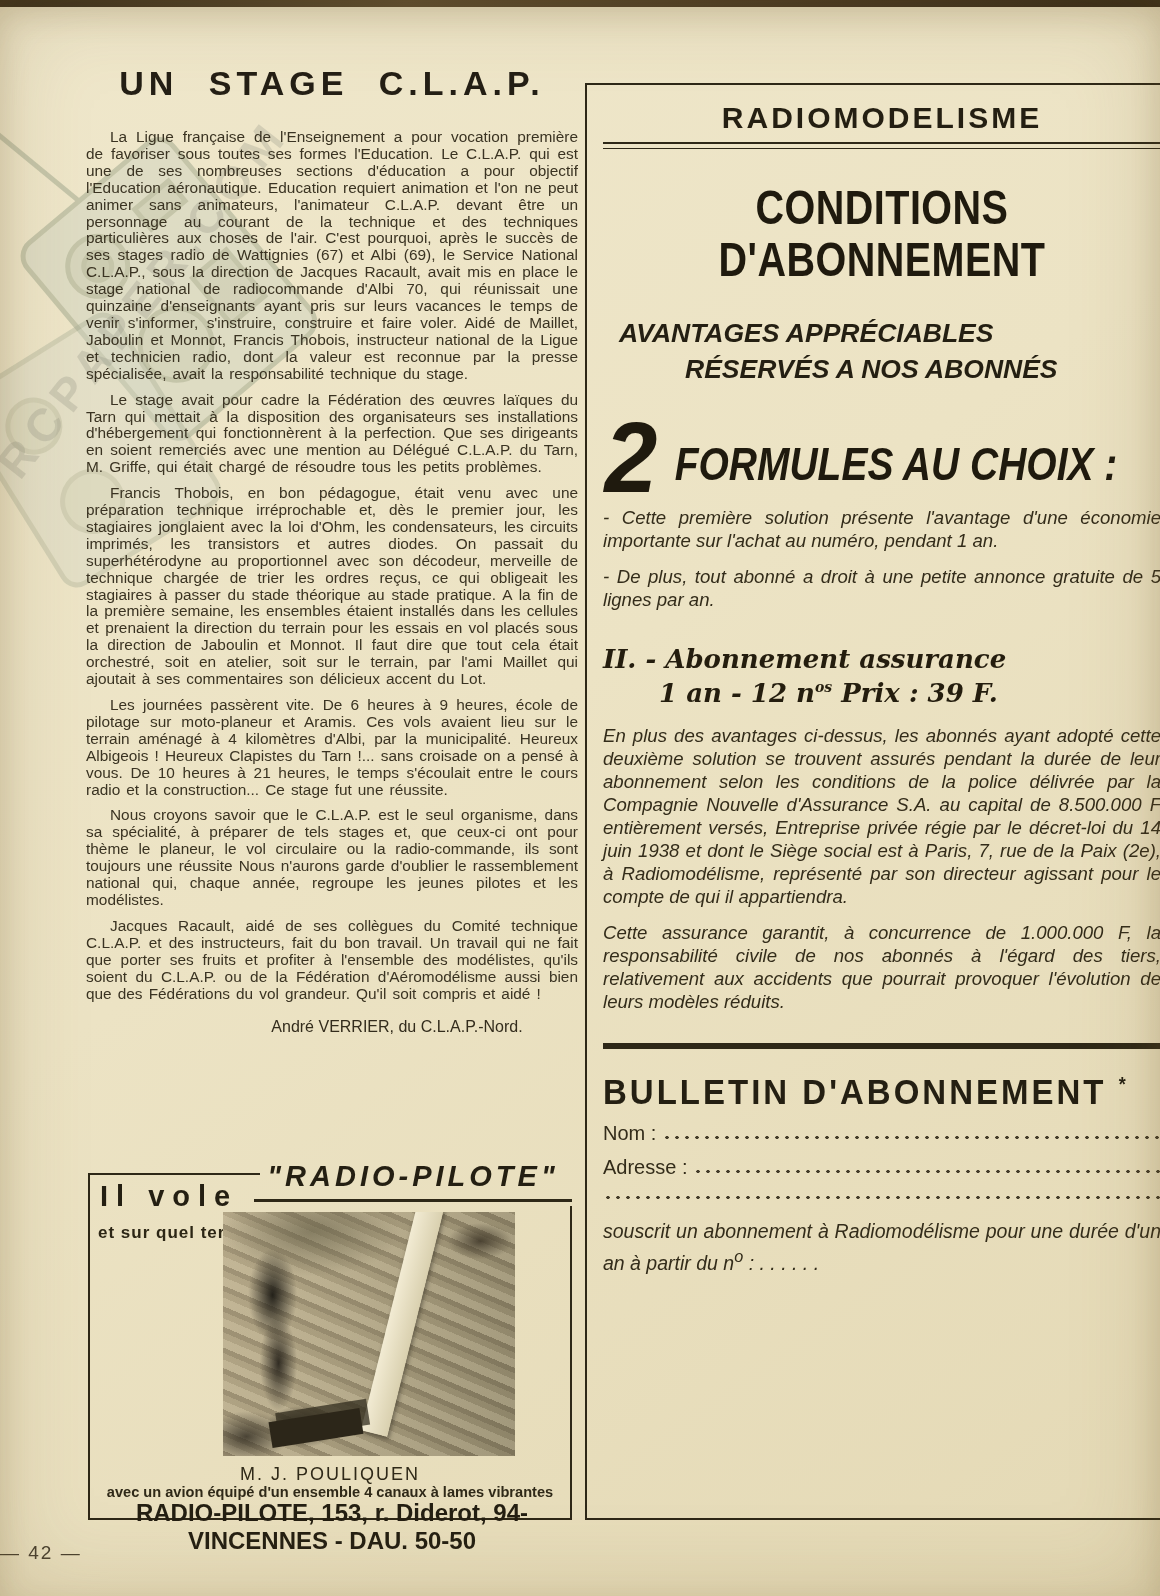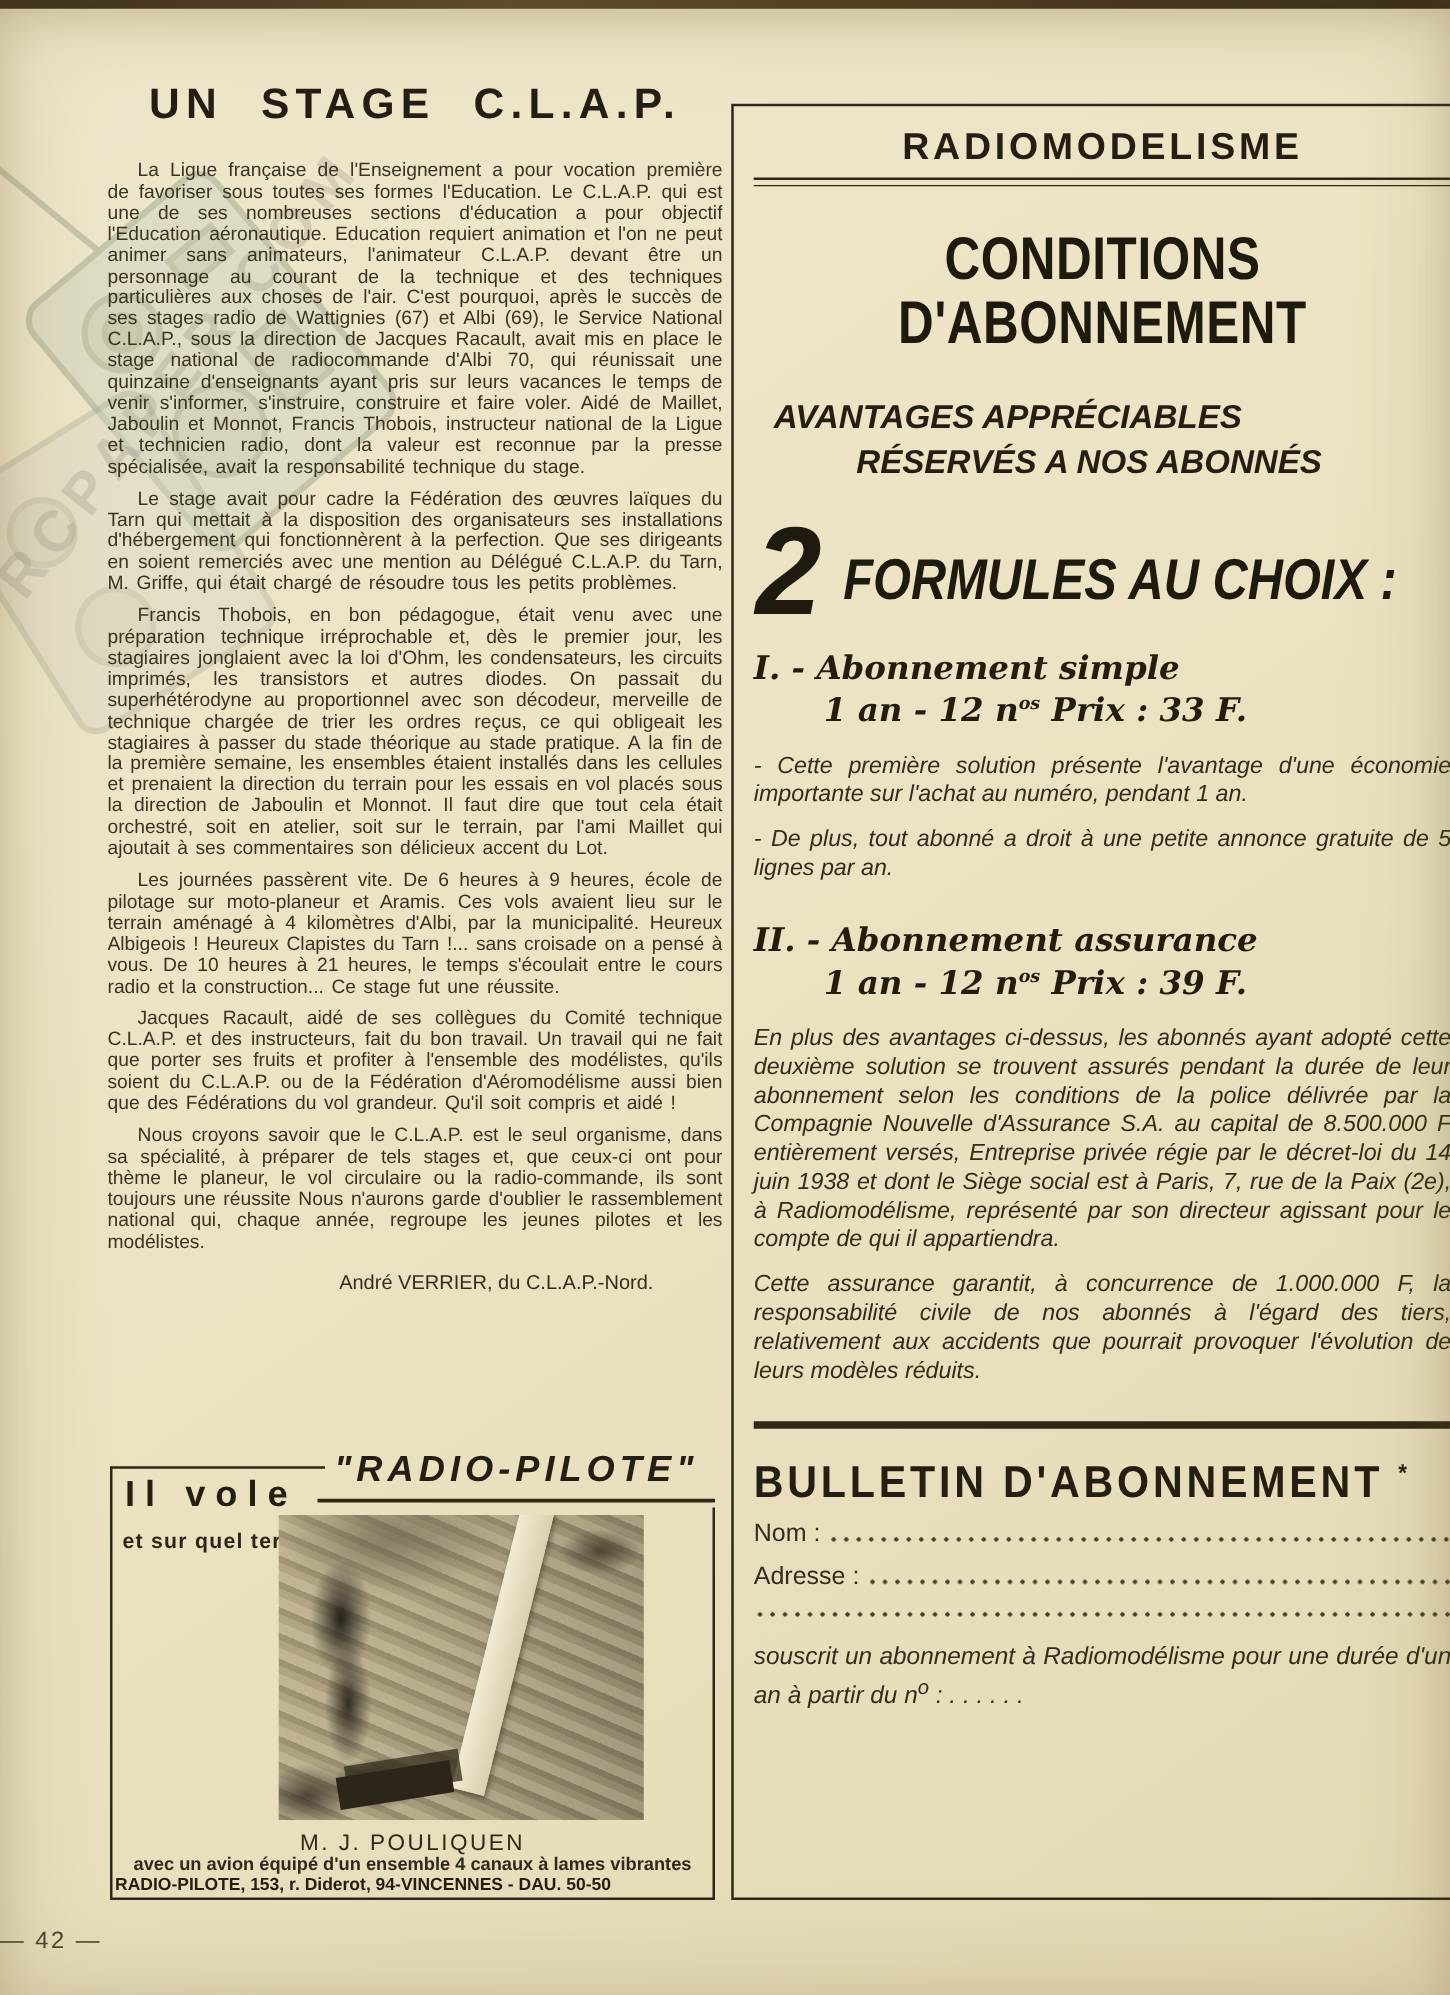--- a/index.html
+++ b/index.html
@@ -50,21 +50,21 @@
       linear-gradient(105deg,#bcae8e 0%,#ab9f80 45%,#8a8166 100%);}
   .wing{position:absolute;left:57%;top:-4%;width:27px;height:235px;
     background:linear-gradient(90deg,#f2ebd3,#d9d0af);transform:rotate(14deg);
     box-shadow:2px 2px 4px rgba(40,35,25,.5);}
   .case{position:absolute;left:16%;bottom:6%;width:92px;height:26px;background:#2c2619;
     transform:rotate(-9deg);box-shadow:8px -8px 0 rgba(50,44,30,.75);}
   .ad .cap1{position:absolute;left:0;right:0;top:304px;text-align:center;font-size:18px;
     letter-spacing:2px;color:#2f2918;}
   .ad .cap2{position:absolute;left:6px;right:6px;top:324px;text-align:center;font-size:14.6px;
     font-weight:bold;color:#2f2918;}
-  .ad .cap3{position:absolute;left:4px;right:0;top:339px;text-align:left;font-size:14px;
+  .ad .cap3{position:absolute;left:4px;right:0;top:339px;text-align:center;font-size:24px;
     font-weight:bold;color:#241f12;}
 
   
   .subbox{position:absolute;left:585px;top:83px;width:594px;height:1437px;border:2px solid #2e2817;
     box-sizing:border-box;padding:12px 16px 0;overflow:hidden;}
   .masthead{text-align:center;font-size:30px;font-weight:bold;letter-spacing:3px;color:#241f12;margin-top:4px;}
   .dbl-rule{height:4px;border-top:2px solid #2e2817;border-bottom:1px solid #2e2817;margin-top:7px;}
   .cond{margin-top:38px;text-align:center;font-size:43px;font-weight:bold;line-height:1.08;
     color:#1f1a0e;transform:scale(.92,1.12);letter-spacing:0.5px;}
   .tagline{margin-top:36px;font-style:italic;font-weight:bold;font-size:26.5px;line-height:1.35;color:#241f12;margin-left:16px;}
@@ -116,22 +116,22 @@
     </g>
   </svg>
   <div class="wm wm-text">RCPAPER.COM</div>
 
   <div class="article">
     <h1>UN STAGE C.L.A.P.</h1>
     <p>La Ligue française de l'Enseignement a pour vocation première de favoriser sous toutes ses formes l'Education. Le C.L.A.P. qui est une de ses nombreuses sections d'éducation a pour objectif l'Education aéronautique. Education requiert animation et l'on ne peut animer sans animateurs, l'animateur C.L.A.P. devant être un personnage au courant de la technique et des techniques particulières aux choses de l'air. C'est pourquoi, après le succès de ses stages radio de Wattignies (67) et Albi (69), le Service National C.L.A.P., sous la direction de Jacques Racault, avait mis en place le stage national de radiocommande d'Albi 70, qui réunissait une quinzaine d'enseignants ayant pris sur leurs vacances le temps de venir s'informer, s'instruire, construire et faire voler. Aidé de Maillet, Jaboulin et Monnot, Francis Thobois, instructeur national de la Ligue et technicien radio, dont la valeur est reconnue par la presse spécialisée, avait la responsabilité technique du stage.</p>
     <p>Le stage avait pour cadre la Fédération des œuvres laïques du Tarn qui mettait à la disposition des organisateurs ses installations d'hébergement qui fonctionnèrent à la perfection. Que ses dirigeants en soient remerciés avec une mention au Délégué C.L.A.P. du Tarn, M. Griffe, qui était chargé de résoudre tous les petits problèmes.</p>
     <p>Francis Thobois, en bon pédagogue, était venu avec une préparation technique irréprochable et, dès le premier jour, les stagiaires jonglaient avec la loi d'Ohm, les condensateurs, les circuits imprimés, les transistors et autres diodes. On passait du superhétérodyne au proportionnel avec son décodeur, merveille de technique chargée de trier les ordres reçus, ce qui obligeait les stagiaires à passer du stade théorique au stade pratique. A la fin de la première semaine, les ensembles étaient installés dans les cellules et prenaient la direction du terrain pour les essais en vol placés sous la direction de Jaboulin et Monnot. Il faut dire que tout cela était orchestré, soit en atelier, soit sur le terrain, par l'ami Maillet qui ajoutait à ses commentaires son délicieux accent du Lot.</p>
     <p>Les journées passèrent vite. De 6 heures à 9 heures, école de pilotage sur moto-planeur et Aramis. Ces vols avaient lieu sur le terrain aménagé à 4 kilomètres d'Albi, par la municipalité. Heureux Albigeois ! Heureux Clapistes du Tarn !... sans croisade on a pensé à vous. De 10 heures à 21 heures, le temps s'écoulait entre le cours radio et la construction... Ce stage fut une réussite.</p>
+    <p>Nous croyons savoir que le C.L.A.P. est le seul organisme, dans sa spécialité, à préparer de tels stages et, que ceux-ci ont pour thème le planeur, le vol circulaire ou la radio-commande, ils sont toujours une réussite Nous n'aurons garde d'oublier le rassemblement national qui, chaque année, regroupe les jeunes pilotes et les modélistes.</p>
     <p>Jacques Racault, aidé de ses collègues du Comité technique C.L.A.P. et des instructeurs, fait du bon travail. Un travail qui ne fait que porter ses fruits et profiter à l'ensemble des modélistes, qu'ils soient du C.L.A.P. ou de la Fédération d'Aéromodélisme aussi bien que des Fédérations du vol grandeur. Qu'il soit compris et aidé !</p>
-    <p>Nous croyons savoir que le C.L.A.P. est le seul organisme, dans sa spécialité, à préparer de tels stages et, que ceux-ci ont pour thème le planeur, le vol circulaire ou la radio-commande, ils sont toujours une réussite Nous n'aurons garde d'oublier le rassemblement national qui, chaque année, regroupe les jeunes pilotes et les modélistes.</p>
     <div class="signature">André VERRIER, du C.L.A.P.-Nord.</div>
   </div>
 
   <div class="ad">
     <div class="tline"></div>
     <div class="bl"></div>
     <div class="br"></div>
     <div class="bb"></div>
     <div class="brand">"RADIO-PILOTE"</div>
     <div class="ilvole">Il vole</div>
@@ -157,24 +157,20 @@
     <div class="tagline">
       <div>AVANTAGES APPRÉCIABLES</div>
       <div class="l2">RÉSERVÉS A NOS ABONNÉS</div>
     </div>
 
     <div class="formules">
       <div class="big2">2</div>
       <div class="formtxt">FORMULES AU CHOIX :</div>
     </div>
 
-    <div class="offer-h">
-      <div>I. - Abonnement simple</div>
-      <div class="l2"><span>1 an - 12 n</span><sup>os</sup><span> Prix : 33 F.</span></div>
-    </div>
     <p class="ibody">- Cette première solution présente l'avantage d'une économie importante sur l'achat au numéro, pendant 1 an.</p>
     <p class="ibody">- De plus, tout abonné a droit à une petite annonce gratuite de 5 lignes par an.</p>
 
     <div class="offer-h" style="margin-top:32px;">
       <div>II. - Abonnement assurance</div>
       <div class="l2"><span>1 an - 12 n</span><sup>os</sup><span> Prix : 39 F.</span></div>
     </div>
     <p class="ibody">En plus des avantages ci-dessus, les abonnés ayant adopté cette deuxième solution se trouvent assurés pendant la durée de leur abonnement selon les conditions de la police délivrée par la Compagnie Nouvelle d'Assurance S.A. au capital de 8.500.000 F entièrement versés, Entreprise privée régie par le décret-loi du 14 juin 1938 et dont le Siège social est à Paris, 7, rue de la Paix (2e), à Radiomodélisme, représenté par son directeur agissant pour le compte de qui il appartiendra.</p>
     <p class="ibody">Cette assurance garantit, à concurrence de 1.000.000 F, la responsabilité civile de nos abonnés à l'égard des tiers, relativement aux accidents que pourrait provoquer l'évolution de leurs modèles réduits.</p>
 

